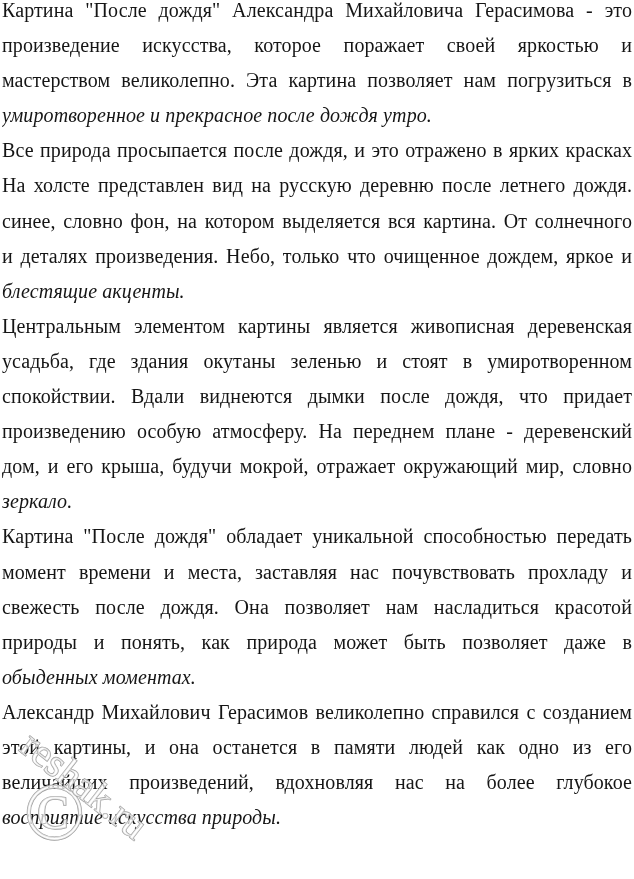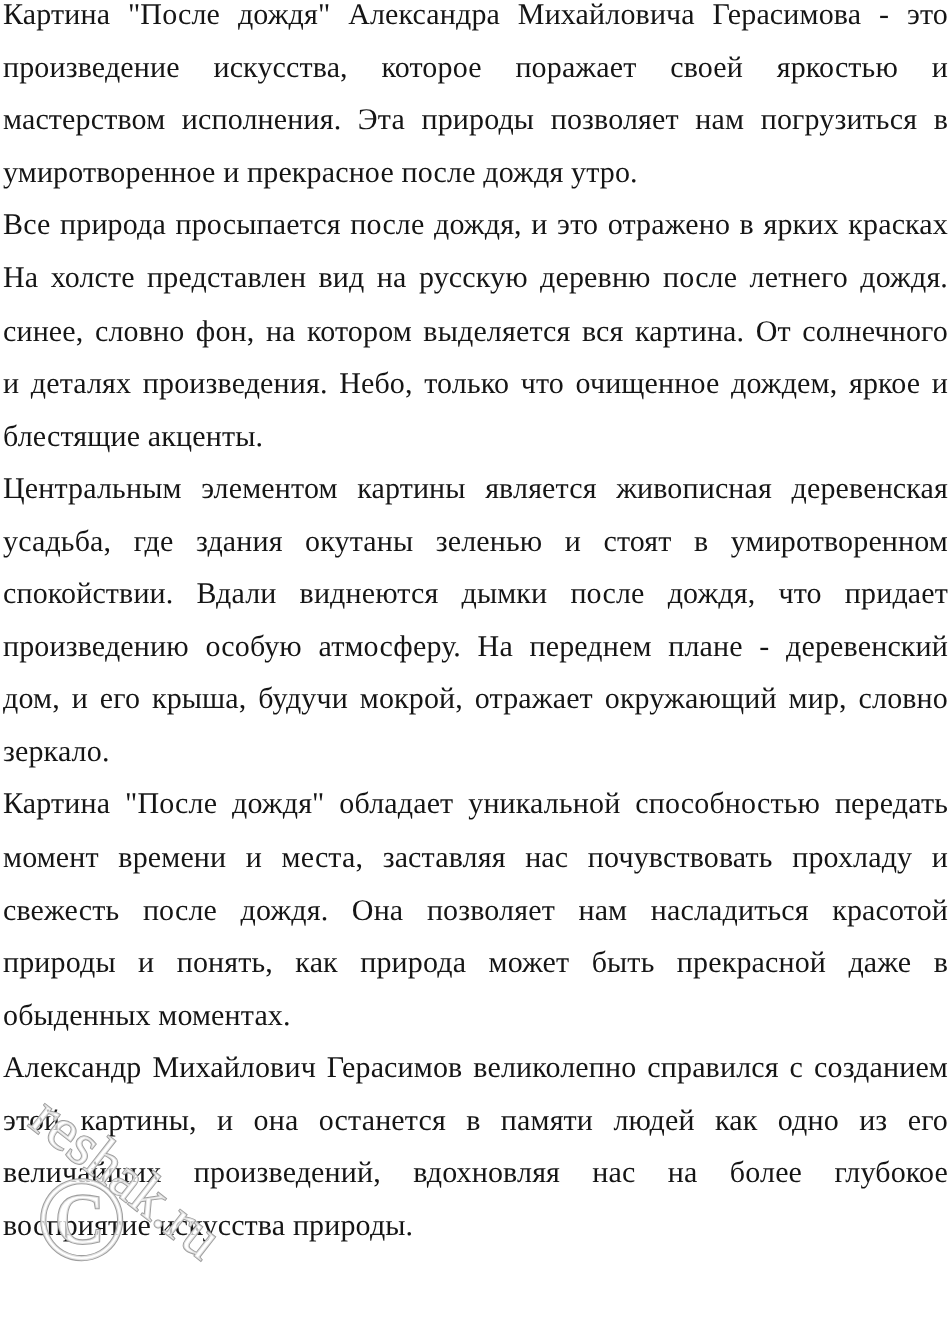--- a/index.html
+++ b/index.html
@@ -30,20 +30,21 @@
     line-height: 35.1px;
     font-size: 20px;
     text-align: justify;
     text-align-last: justify;
     overflow: hidden;
     letter-spacing: 0.1px;
   }
   .line.last {
     text-align: center;
     text-align-last: left;
+    font-style: italic;
   }
   .watermark {
     position: absolute;
     left: 0;
     top: 700px;
     width: 220px;
     height: 179px;
     pointer-events: none;
     z-index: 5;
   }
@@ -54,21 +55,21 @@
 </style>
 </head>
 <body>
 
 <div class="page">
 
   <div class="essay">
       <div class="paragraph">
         <div class="line">Картина "После дождя" Александра Михайловича Герасимова - это</div>
         <div class="line">произведение искусства, которое поражает своей яркостью и</div>
-        <div class="line">мастерством исполнения. Эта природы позволяет нам погрузиться в</div>
+        <div class="line">мастерством великолепно. Эта картина позволяет нам погрузиться в</div>
         <div class="line last">умиротворенное и прекрасное после дождя утро.</div>
       </div>
       <div class="paragraph">
         <div class="line">Все природа просыпается после дождя, и это отражено в ярких красках</div>
         <div class="line">На холсте представлен вид на русскую деревню после летнего дождя.</div>
         <div class="line">синее, словно фон, на котором выделяется вся картина. От солнечного</div>
         <div class="line">и деталях произведения. Небо, только что очищенное дождем, яркое и</div>
         <div class="line last">блестящие акценты.</div>
       </div>
       <div class="paragraph">
@@ -76,21 +77,21 @@
         <div class="line">усадьба, где здания окутаны зеленью и стоят в умиротворенном</div>
         <div class="line">спокойствии. Вдали виднеются дымки после дождя, что придает</div>
         <div class="line">произведению особую атмосферу. На переднем плане - деревенский</div>
         <div class="line">дом, и его крыша, будучи мокрой, отражает окружающий мир, словно</div>
         <div class="line last">зеркало.</div>
       </div>
       <div class="paragraph">
         <div class="line">Картина "После дождя" обладает уникальной способностью передать</div>
         <div class="line">момент времени и места, заставляя нас почувствовать прохладу и</div>
         <div class="line">свежесть после дождя. Она позволяет нам насладиться красотой</div>
-        <div class="line">природы и понять, как природа может быть прекрасной даже в</div>
+        <div class="line">природы и понять, как природа может быть позволяет даже в</div>
         <div class="line last">обыденных моментах.</div>
       </div>
       <div class="paragraph">
         <div class="line">Александр Михайлович Герасимов великолепно справился с созданием</div>
         <div class="line">этой картины, и она останется в памяти людей как одно из его</div>
         <div class="line">величайших произведений, вдохновляя нас на более глубокое</div>
         <div class="line last">восприятие искусства природы.</div>
       </div>
     </div>
 

